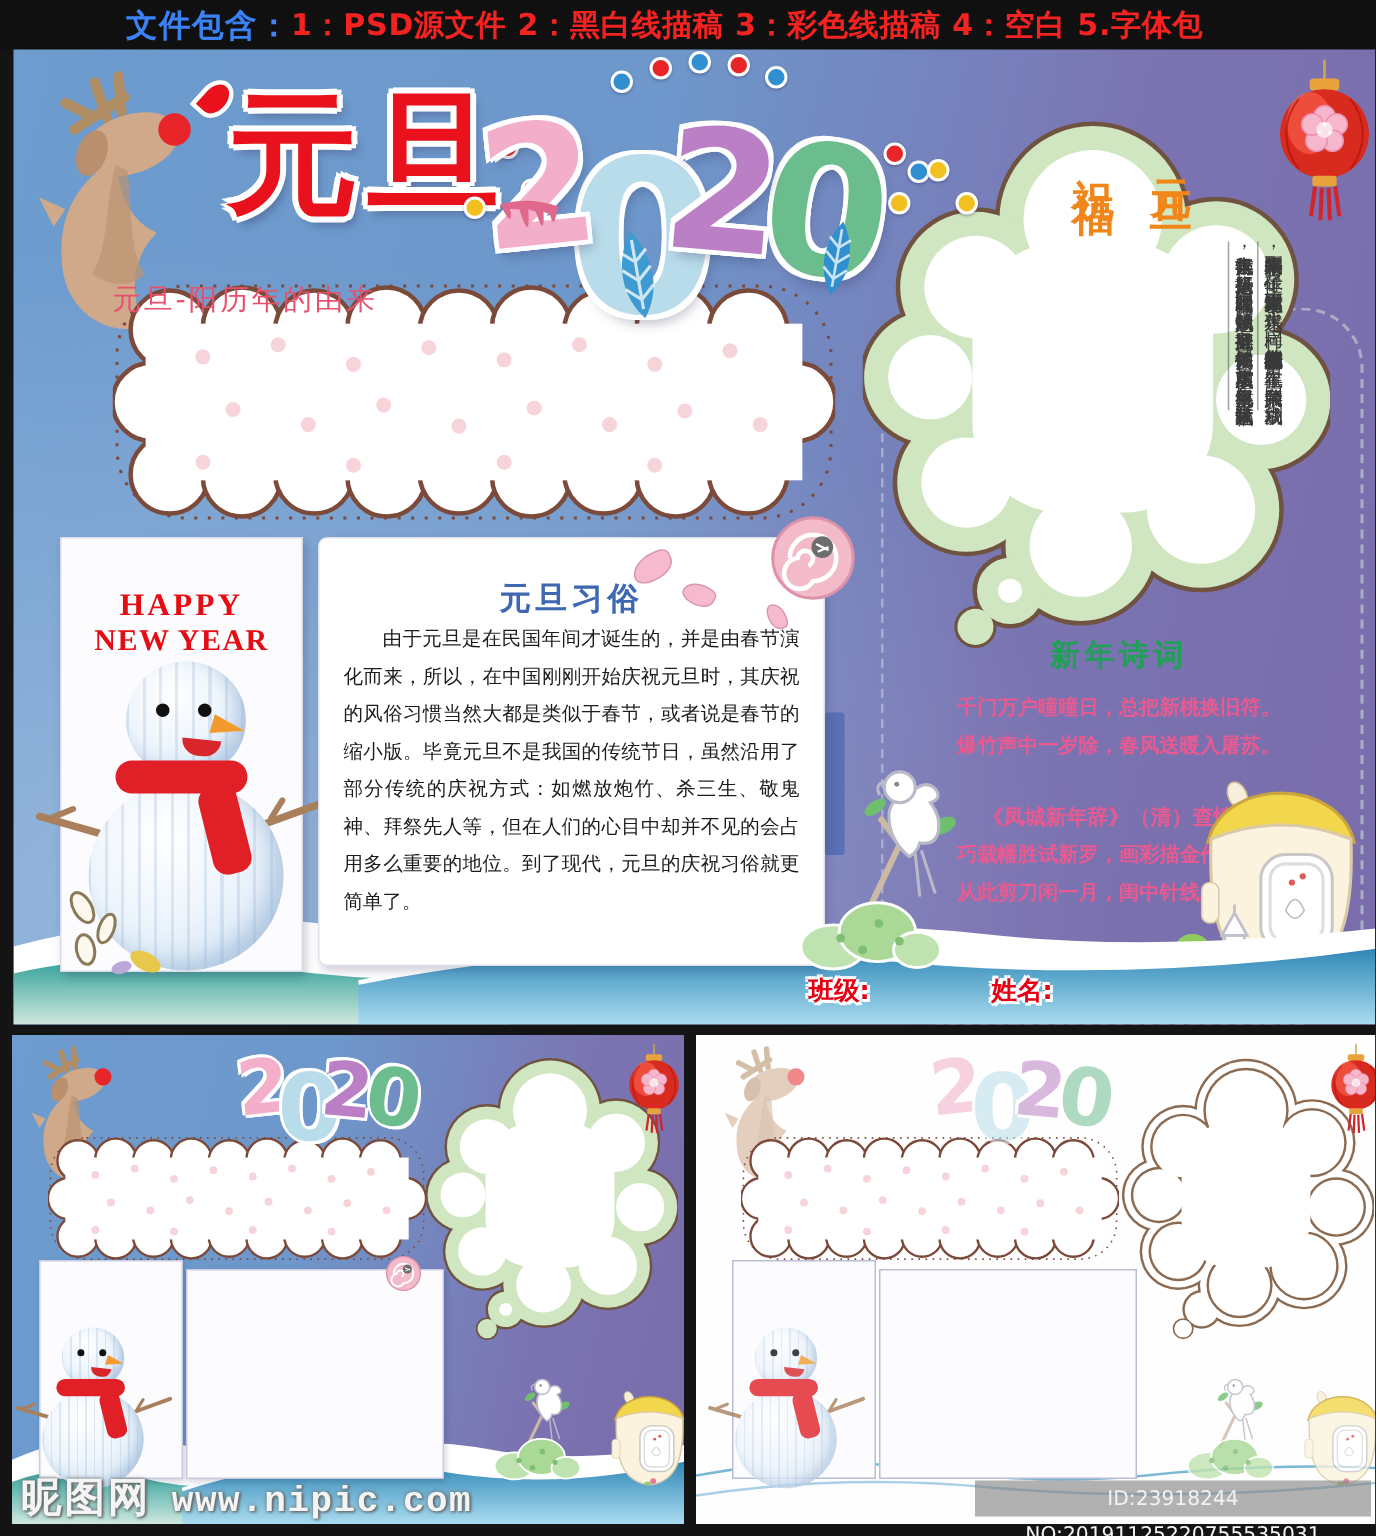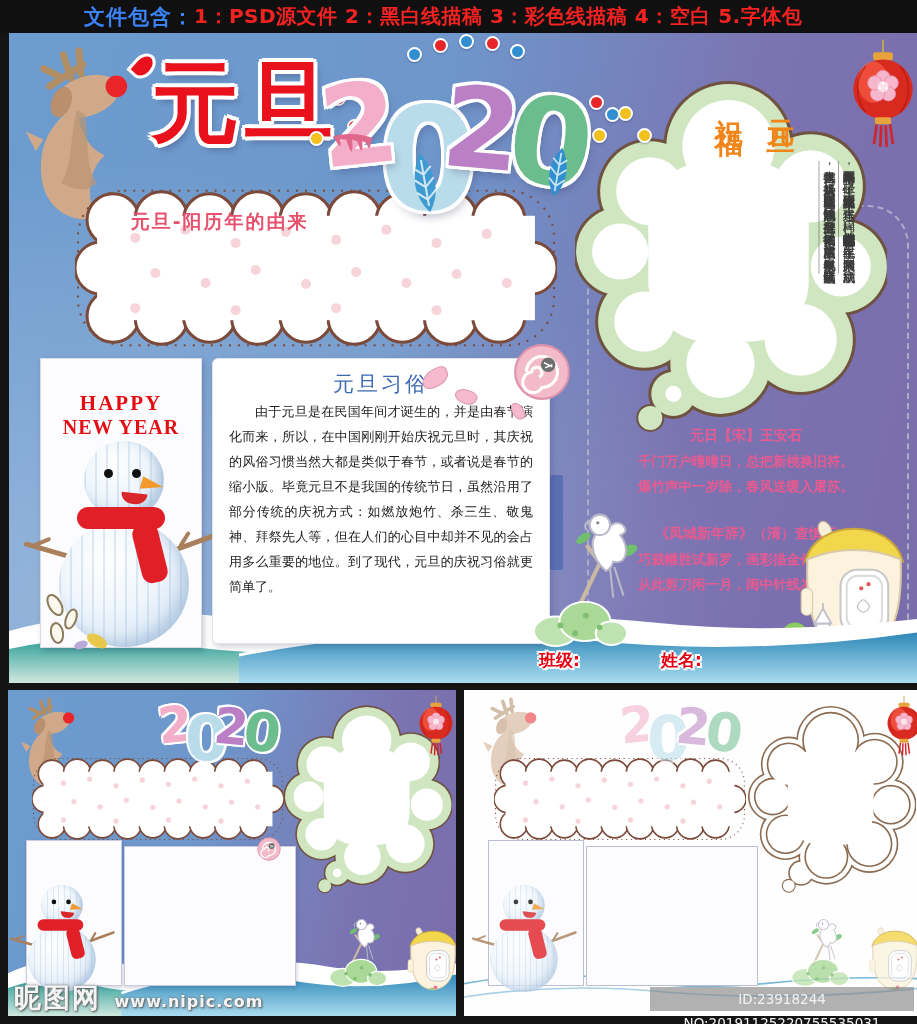--- a/index.html
+++ b/index.html
@@ -30,22 +30,22 @@
   .leaf{position:absolute;z-index:8;}
   .leaf-a{left:398px;top:118px;width:36px;height:64px;color:#3d9bd1;transform:rotate(-10deg);}
   .leaf-b{left:534px;top:112px;width:30px;height:54px;color:#2f8fd0;transform:rotate(10deg);}
   .drip{position:absolute;left:322px;top:98px;width:44px;height:34px;z-index:8;}
   .dot{position:absolute;width:11px;height:11px;border-radius:50%;border:2px solid #fff;z-index:6;
        box-shadow:0 1px 2px rgba(40,40,80,.35);}
   .dot.red{background:#e8262a;} .dot.blue{background:#2f8fd0;} .dot.yellow{background:#f2c01f;}
   
   .scallop-box{position:absolute;left:66px;top:152px;width:482px;height:166px;z-index:4;}
   .scallop-frame{position:absolute;inset:0;width:100%;height:100%;}
-  .origin-title{position:absolute;left:0;top:24px;width:60%;margin:0;text-align:center;
-       color:#e8516e;font-size:19px;font-weight:bold;letter-spacing:2px;}
+  .origin-title{position:absolute;left:0;top:2px;width:60%;margin:0;text-align:left;
+       color:#e8516e;font-size:19px;font-weight:normal;letter-spacing:2px;}
   .origin-body{position:absolute;left:0;top:34px;margin:0;padding:0 22px 0 26px;
        font-size:12.5px;line-height:1.68;color:#141414;text-indent:2em;text-align:justify;}
   
   .left-card{position:absolute;left:31px;top:325px;width:160px;height:288px;background:#fcfcfe;
        border:1px solid #d9dbe6;box-shadow:2px 3px 6px rgba(40,40,80,.25);z-index:5;}
   .happy1,.happy2{font-family:"Liberation Serif",serif;color:#e30d13;font-weight:bold;text-align:center;}
   .happy1{font-size:21px;margin-top:32px;letter-spacing:2px;}
   .happy2{font-size:20px;letter-spacing:1px;}
   
   .snowman{position:absolute;width:150px;height:210px;}
@@ -67,21 +67,21 @@
        background:radial-gradient(circle at 38% 30%,#fff 0%,#eef5fc 45%,#c6dbef 100%);
        box-shadow:inset -8px -6px 12px rgba(140,170,205,.45);z-index:2;}
   .sm-arm{position:absolute;width:58px;height:5px;background:#a9805b;border-radius:3px;z-index:1;}
   .sm-arm.l{left:-26px;top:108px;transform:rotate(16deg);}
   .sm-arm.r{right:-28px;top:98px;transform:rotate(-20deg);}
   .sm-arm::after{content:"";position:absolute;width:18px;height:4px;background:#a9805b;border-radius:2px;
        top:-6px;left:8px;transform:rotate(-38deg);}
   
   .center-card{position:absolute;left:203px;top:325px;width:336px;height:284px;background:#fff;
        border:1px solid #e0e1ea;border-radius:6px;box-shadow:2px 3px 6px rgba(40,40,80,.22);z-index:5;}
-  .customs-title{margin:11px 0 2px;text-align:center;color:#3e68b2;font-size:21px;font-weight:normal;letter-spacing:3px;}
+  .customs-title{margin:26px 0 2px;text-align:center;color:#3e68b2;font-size:21px;font-weight:bold;letter-spacing:3px;}
   .customs-body{margin:0;padding:0 16px;font-size:13px;line-height:1.92;color:#1c1c1c;
        text-indent:2em;text-align:justify;}
   .strip{position:absolute;left:541px;top:442px;width:13px;height:95px;background:#5b6fb5;z-index:3;border-radius:2px;}
   .petal{position:absolute;width:26px;height:16px;background:#f6b9cd;border:1px solid #d998b0;
        border-radius:70% 30% 60% 40%;z-index:6;}
   .petal.p1{left:412px;top:336px;transform:rotate(-24deg);}
   .petal.p2{left:446px;top:356px;transform:rotate(30deg);width:20px;height:13px;}
   .petal.p3{left:500px;top:372px;transform:rotate(70deg);width:16px;height:10px;}
   .rose{position:absolute;left:502px;top:308px;width:62px;height:62px;z-index:6;}
   .dash-panel{position:absolute;left:578px;top:172px;width:318px;height:474px;
@@ -122,21 +122,21 @@
   .md-2a{left:0;top:6px;font-size:50px;color:#f3aec9;transform:rotate(-6deg);}
   .md-0a{left:27px;top:14px;font-size:62px;color:#b9dcea;}
   .md-0a2{left:56px;top:8px;font-size:50px;color:#bb7fc5;transform:rotate(5deg);}
   .md-0b{left:86px;top:12px;font-size:53px;color:#6cbd8e;transform:rotate(8deg);}
   .pale{opacity:.55;}
   .semi{opacity:.8;}
   
   .wm-site{position:absolute;left:14px;top:980px;z-index:50;color:rgba(255,255,255,.92);
        font-weight:bold;text-shadow:0 0 3px #777,1px 1px 2px #555;}
   .wm-logo{font-size:27px;letter-spacing:2px;margin-right:8px;}
-  .wm-url{font-size:16px;letter-spacing:1px;}
+  .wm-url{font-size:24px;letter-spacing:1px;font-family:Liberation Mono, monospace;}
   .wm-id{position:absolute;left:650px;top:987px;width:264px;height:24px;z-index:50;
        background:rgba(125,125,125,.6);color:#f2f2f2;font-size:13.5px;line-height:24px;text-align:center;}
   svg{display:block;}
 </style>
 </head>
 <body>
 
 <div class="stage">
 
   <svg width="0" height="0" style="position:absolute">
@@ -477,21 +477,21 @@
     <div class="bless-title">
       <span>祝福</span>
       <span>元旦</span>
     </div>
     <div class="bless-text">
       <p>鼠年新春即将到来，忙碌了一年，终于可以与家人幸福团圆，欢乐过年！同样，把新年的祥和与祝福也送给所有的亲朋好友，在鼠年里，共同策鼠奔腾，鼠到成功！</p>
       <p>鼠年大吉喜气扬，鼠头扬扬好运来，鼠眼圆圆看祥瑞，鼠须翘翘钱满园，鼠身摆摆业登高，鼠尾扫扫体健安，鼠声震震尽欢颜，祝愿鼠年多财气，旺鼠载运福满天！</p>
     </div>
 
     <div class="poems">
-      <div class="poem-t">元日【宋】王安石</div>
+      <h2>新年诗词</h2>
       <div class="poem-l">千门万户曈曈日，总把新桃换旧符。</div>
       <div class="poem-l">爆竹声中一岁除，春风送暖入屠苏。</div>
       <div class="poem-t mt">《凤城新年辞》（清）查慎行</div>
       <div class="poem-l">巧裁幡胜试新罗，画彩描金作闹蛾；</div>
       <div class="poem-l">从此剪刀闲一月，闺中针线岁前多。</div>
     </div>
 
     <svg class="lantern">
         <use href="#sym-lantern"></use>
       </svg>

